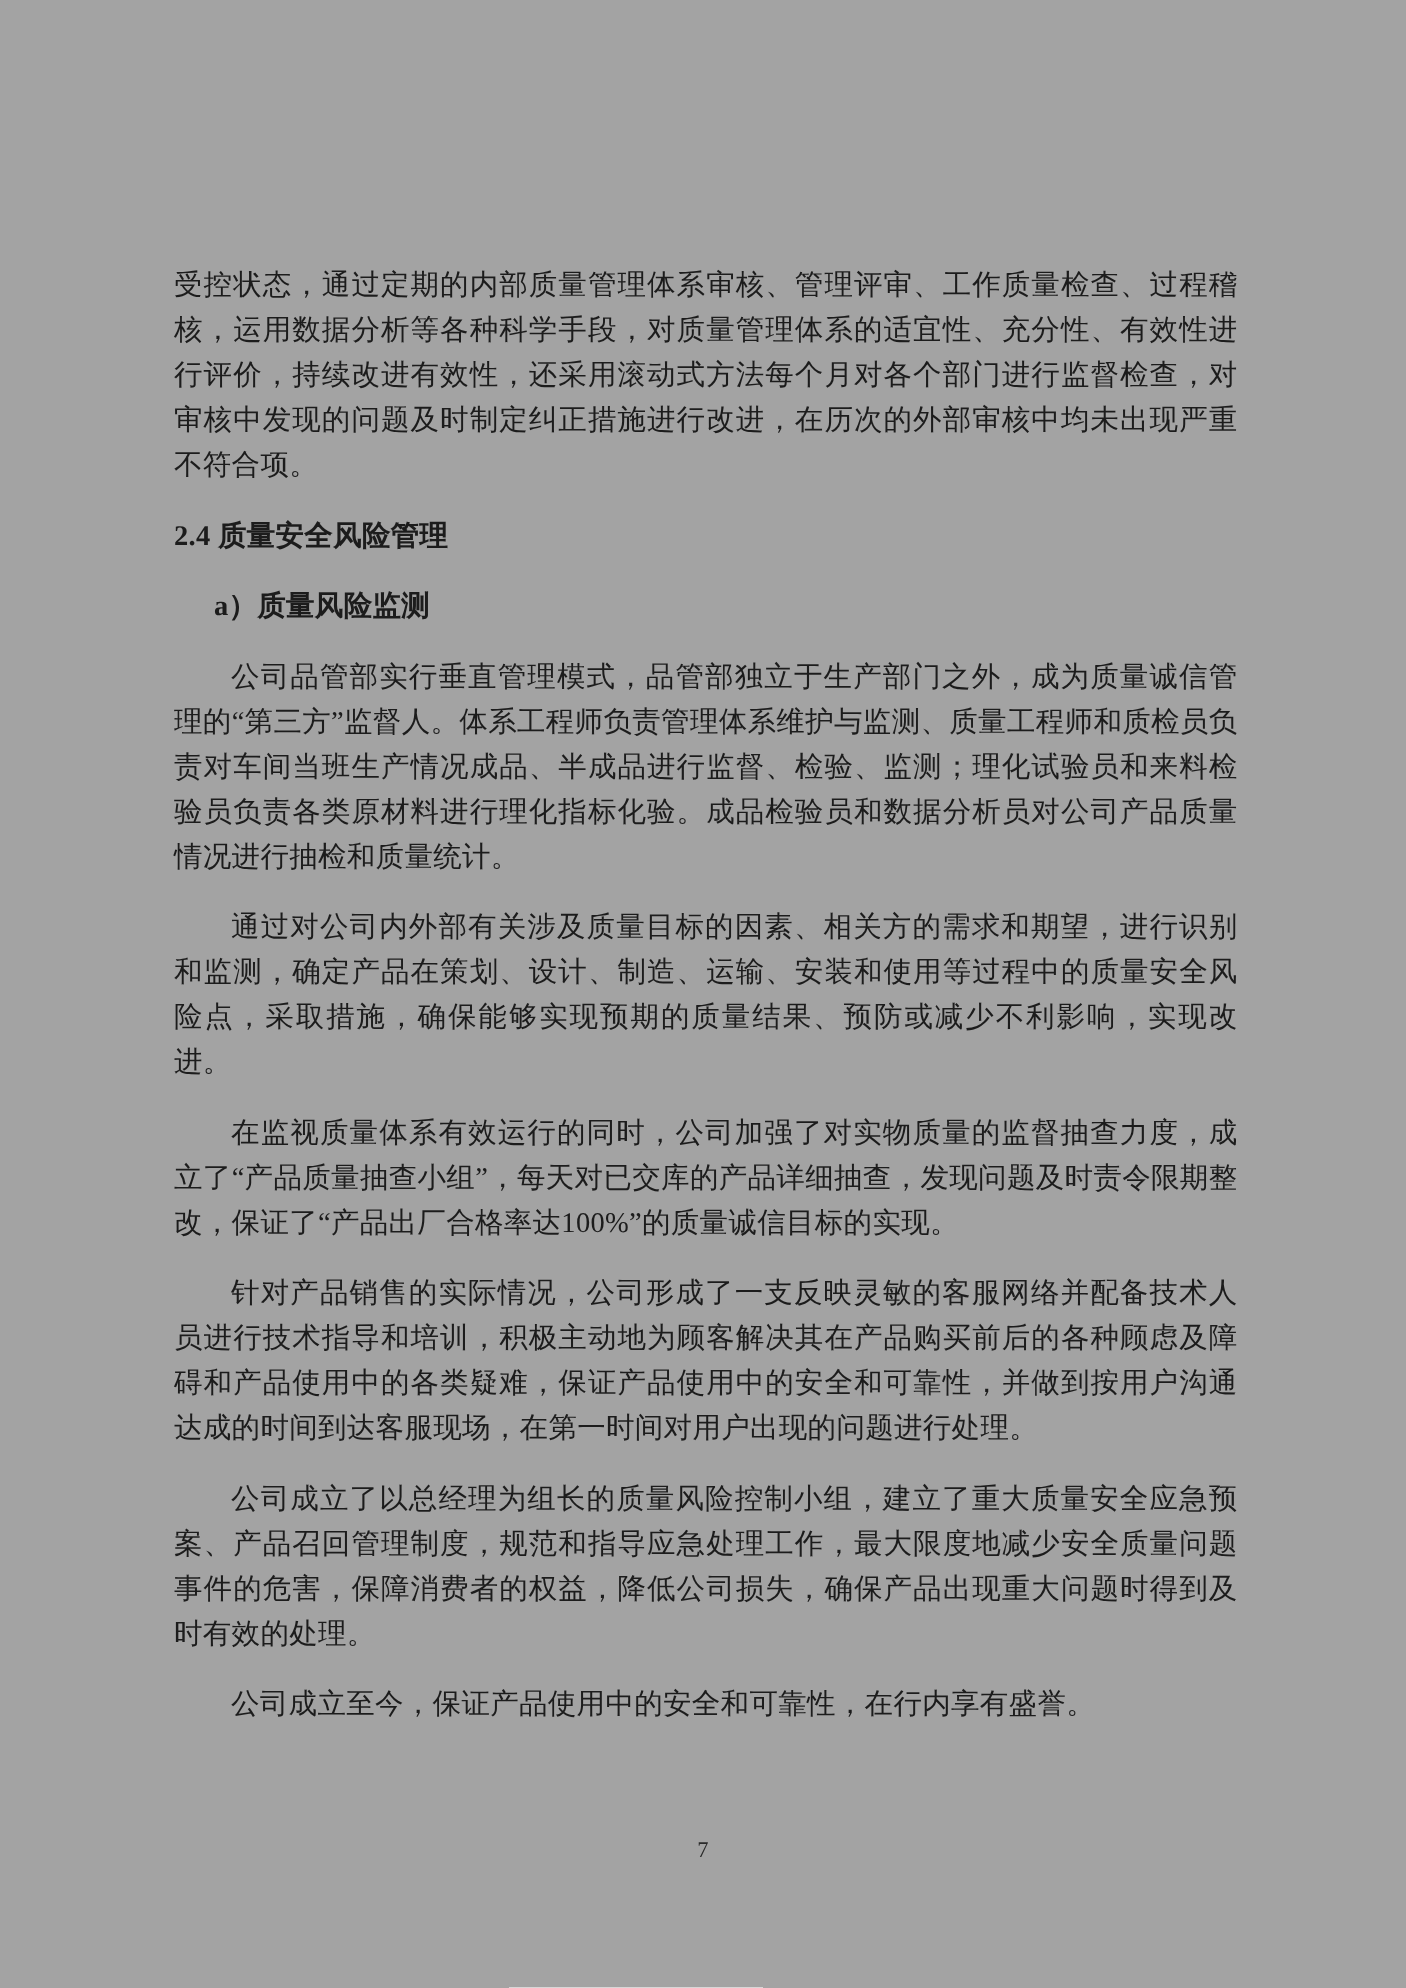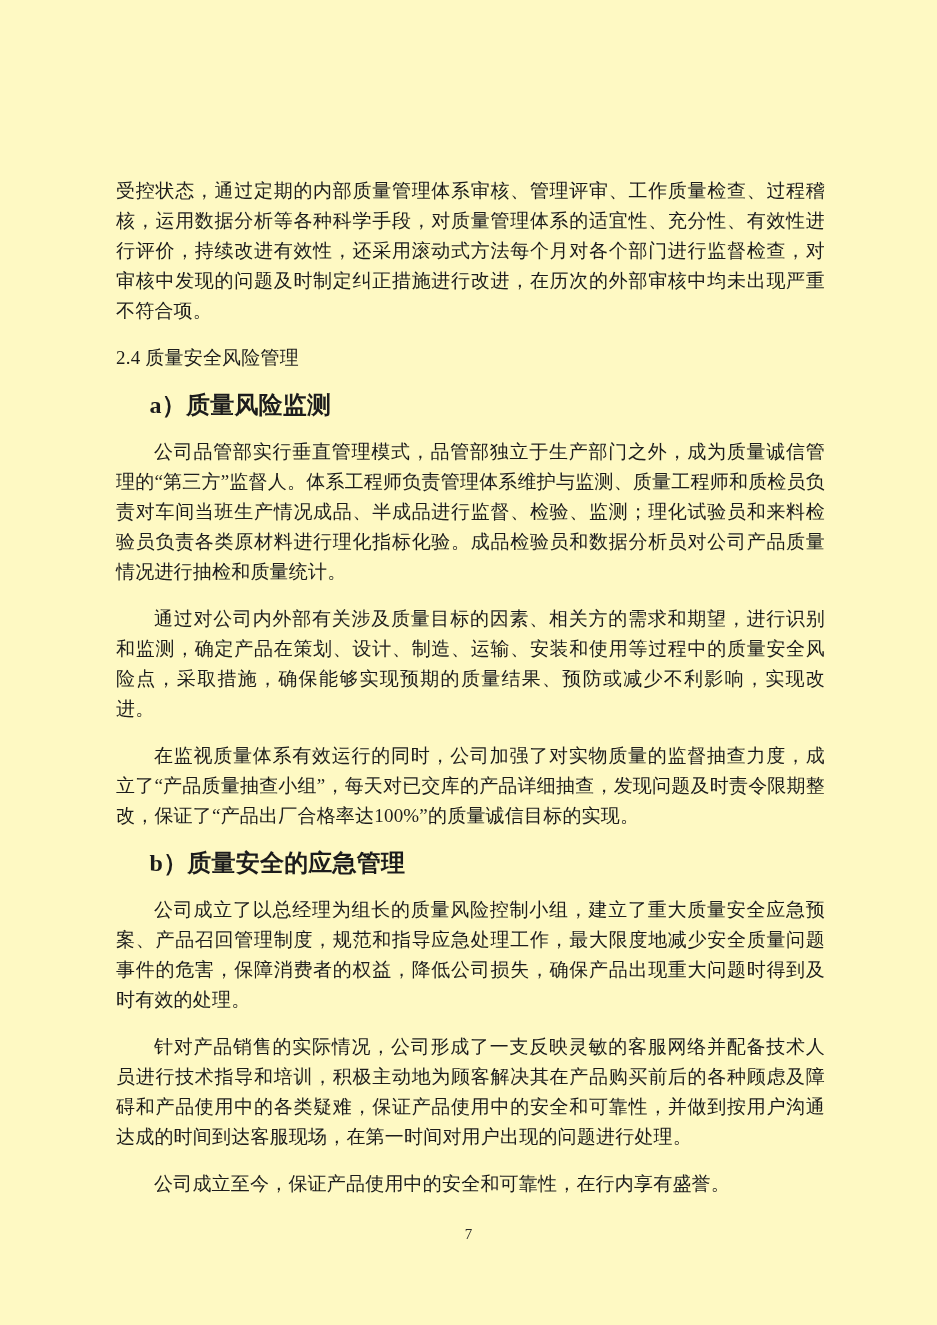--- a/index.html
+++ b/index.html
@@ -11,46 +11,46 @@
       width: 937px;
       height: 1325px;
       position: relative;
       font-family: "Liberation Serif", "DejaVu Serif", serif;
       color: #1c1c1c;
       overflow: hidden;
     }
     .page {
       position: absolute;
       inset: 0;
-      background: #fef9c3;
+      background: #a3a3a3;
     }
     .content {
       padding: 159px 112px 0 116px;
     }
     .body-para {
       font-size: 19px;
       line-height: 30px;
       text-align: justify;
       text-justify: inter-character;
       margin: 17px 0;
       text-indent: 2em;
       letter-spacing: 0.2px;
     }
     .no-indent {
       text-indent: 0;
     }
     .section-heading {
       font-size: 19px;
       line-height: 30px;
-      font-weight: normal;
+      font-weight: bold;
       margin: 17px 0;
       letter-spacing: 0.2px;
     }
     .sub-heading {
-      font-size: 24px;
+      font-size: 19px;
       line-height: 30px;
       font-weight: bold;
       margin: 17px 0;
       padding-left: 1.4em;
       letter-spacing: 0.2px;
     }
     .page-number {
       position: absolute;
       top: 1224px;
       left: 0;
@@ -72,24 +72,23 @@
     <h2 class="section-heading">2.4 质量安全风险管理</h2>
 
     <h3 class="sub-heading">a）质量风险监测</h3>
 
     <p class="body-para">公司品管部实行垂直管理模式，品管部独立于生产部门之外，成为质量诚信管理的“第三方”监督人。体系工程师负责管理体系维护与监测、质量工程师和质检员负责对车间当班生产情况成品、半成品进行监督、检验、监测；理化试验员和来料检验员负责各类原材料进行理化指标化验。成品检验员和数据分析员对公司产品质量情况进行抽检和质量统计。</p>
 
     <p class="body-para">通过对公司内外部有关涉及质量目标的因素、相关方的需求和期望，进行识别和监测，确定产品在策划、设计、制造、运输、安装和使用等过程中的质量安全风险点，采取措施，确保能够实现预期的质量结果、预防或减少不利影响，实现改进。</p>
 
     <p class="body-para">在监视质量体系有效运行的同时，公司加强了对实物质量的监督抽查力度，成立了“产品质量抽查小组”，每天对已交库的产品详细抽查，发现问题及时责令限期整改，保证了“产品出厂合格率达100%”的质量诚信目标的实现。</p>
 
-    <h3 class="sub-heading">b）质量安全的应急管理</h3>
+
+    <p class="body-para">针对产品销售的实际情况，公司形成了一支反映灵敏的客服网络并配备技术人员进行技术指导和培训，积极主动地为顾客解决其在产品购买前后的各种顾虑及障碍和产品使用中的各类疑难，保证产品使用中的安全和可靠性，并做到按用户沟通达成的时间到达客服现场，在第一时间对用户出现的问题进行处理。</p>
 
     <p class="body-para">公司成立了以总经理为组长的质量风险控制小组，建立了重大质量安全应急预案、产品召回管理制度，规范和指导应急处理工作，最大限度地减少安全质量问题事件的危害，保障消费者的权益，降低公司损失，确保产品出现重大问题时得到及时有效的处理。</p>
-
-    <p class="body-para">针对产品销售的实际情况，公司形成了一支反映灵敏的客服网络并配备技术人员进行技术指导和培训，积极主动地为顾客解决其在产品购买前后的各种顾虑及障碍和产品使用中的各类疑难，保证产品使用中的安全和可靠性，并做到按用户沟通达成的时间到达客服现场，在第一时间对用户出现的问题进行处理。</p>
 
     <p class="body-para">公司成立至今，保证产品使用中的安全和可靠性，在行内享有盛誉。</p>
 
   </div>
 
   <div class="page-number">7</div>
 </div>
 
 </body></html>

